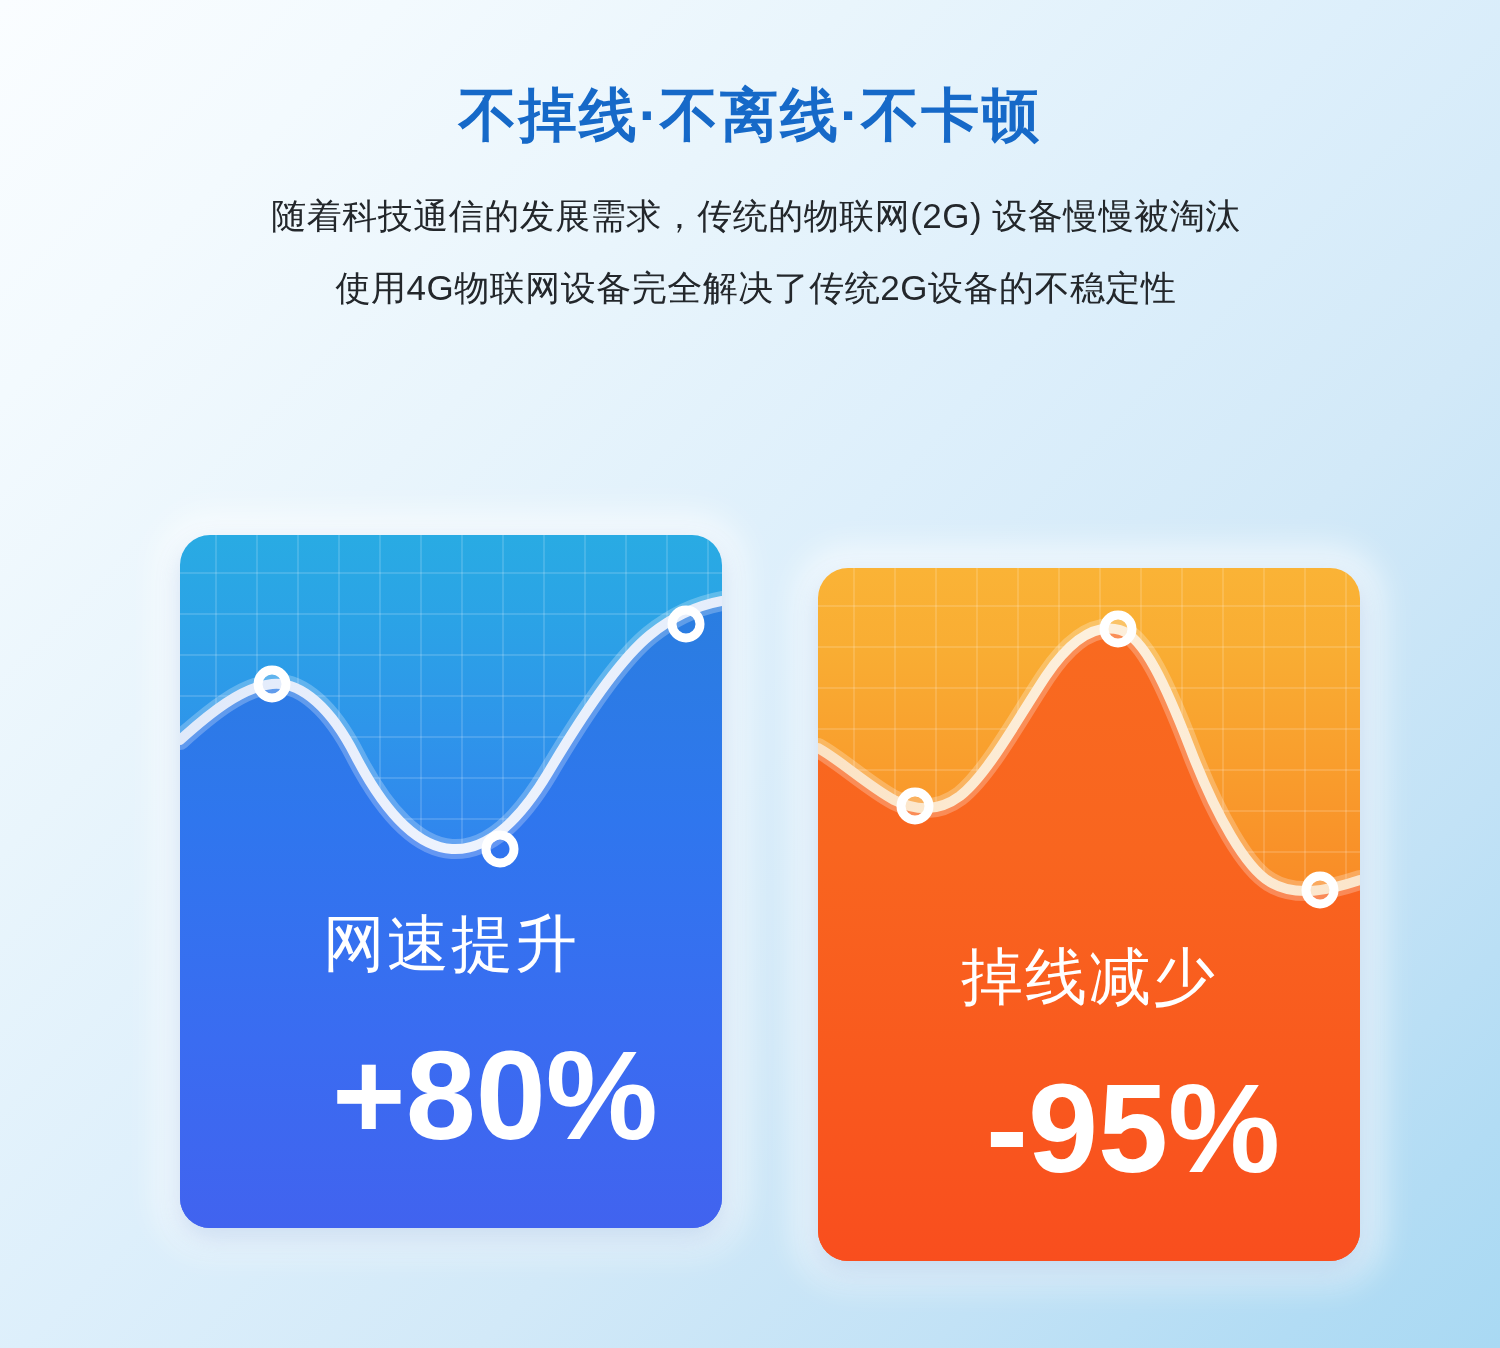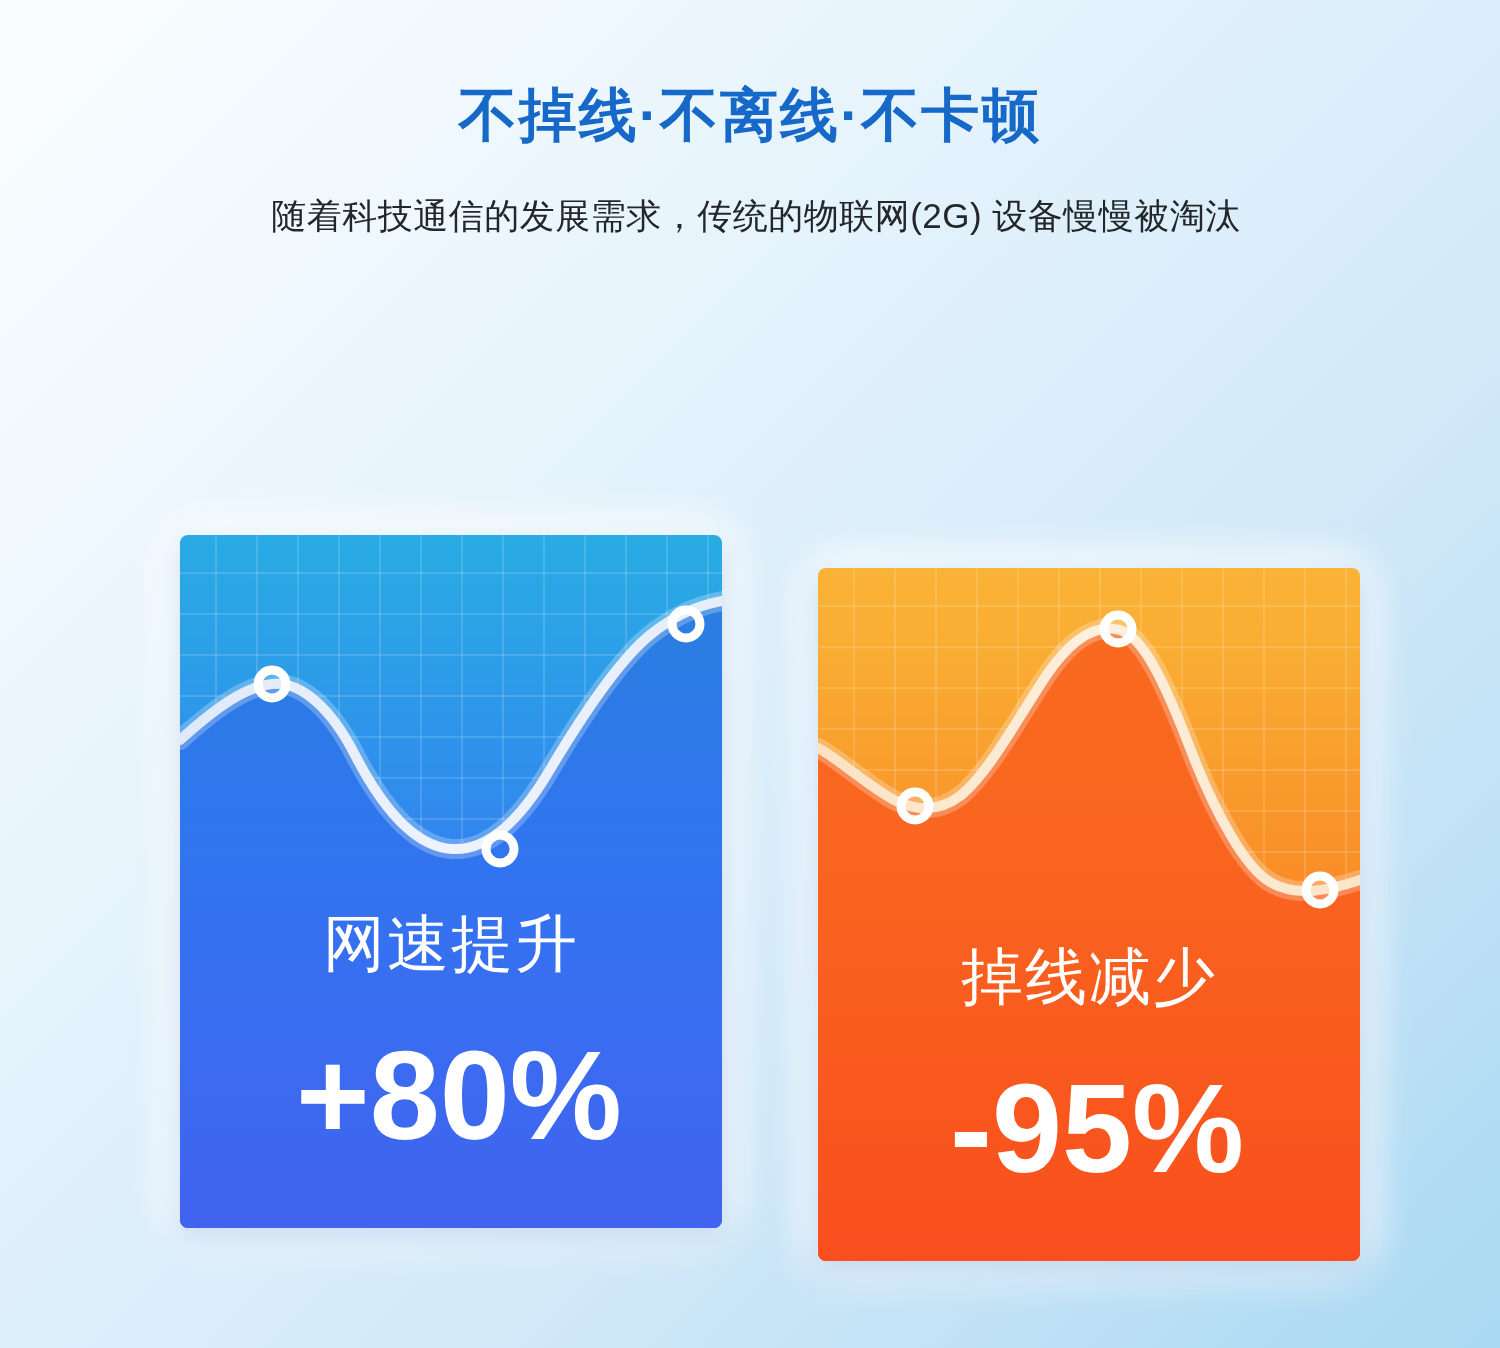--- a/index.html
+++ b/index.html
@@ -91,21 +91,21 @@
     background: rgba(255,255,255,0.62);
     filter: blur(16px);
   }
 
   .card {
     position: absolute;
     left: 0;
     top: 0;
     width: 542px;
     height: 693px;
-    border-radius: 8px;
+    border-radius: 30px;
     overflow: hidden;
     box-shadow: 0 10px 26px rgba(40,100,190,0.18);
   }
   .card.blue {
     background: linear-gradient(180deg,
         #29abe3 0%,
         #2ba3e6 12%,
         #2e95ea 28%,
         #3184ee 46%,
         #3576f1 62%,
@@ -151,39 +151,41 @@
     text-align: center;
     font-size: 62px;
     line-height: 1;
     font-weight: 400;
     color: #ffffff;
     letter-spacing: 2px;
   }
   .card-value {
     position: absolute;
     top: 498px;
-    left: 8px;
+    left: 0;
     width: 542px;
     text-align: center;
     font-size: 126px;
     line-height: 1;
     font-weight: 700;
     color: #ffffff;
     letter-spacing: 0px;
+    padding-left: 44px;
   }
 </style>
 </head>
 <body>
 
 <div id="page">
 
   <div class="header">
     <h1 class="headline">不掉线·不离线·不卡顿</h1>
     <div class="subtitle">
       <span class="subtitle-line">随着科技通信的发展需求，传统的物联网(2G) 设备慢慢被淘汰</span>
+      <span class="subtitle-line">使用4G物联网设备完全解决了传统2G设备的不稳定性</span>
     </div>
   </div>
 
   <div class="cards">
 
     <div class="card-wrap left">
       <div class="card-halo"></div>
       <div class="card blue">
         <div class="card-grid"></div>
 

